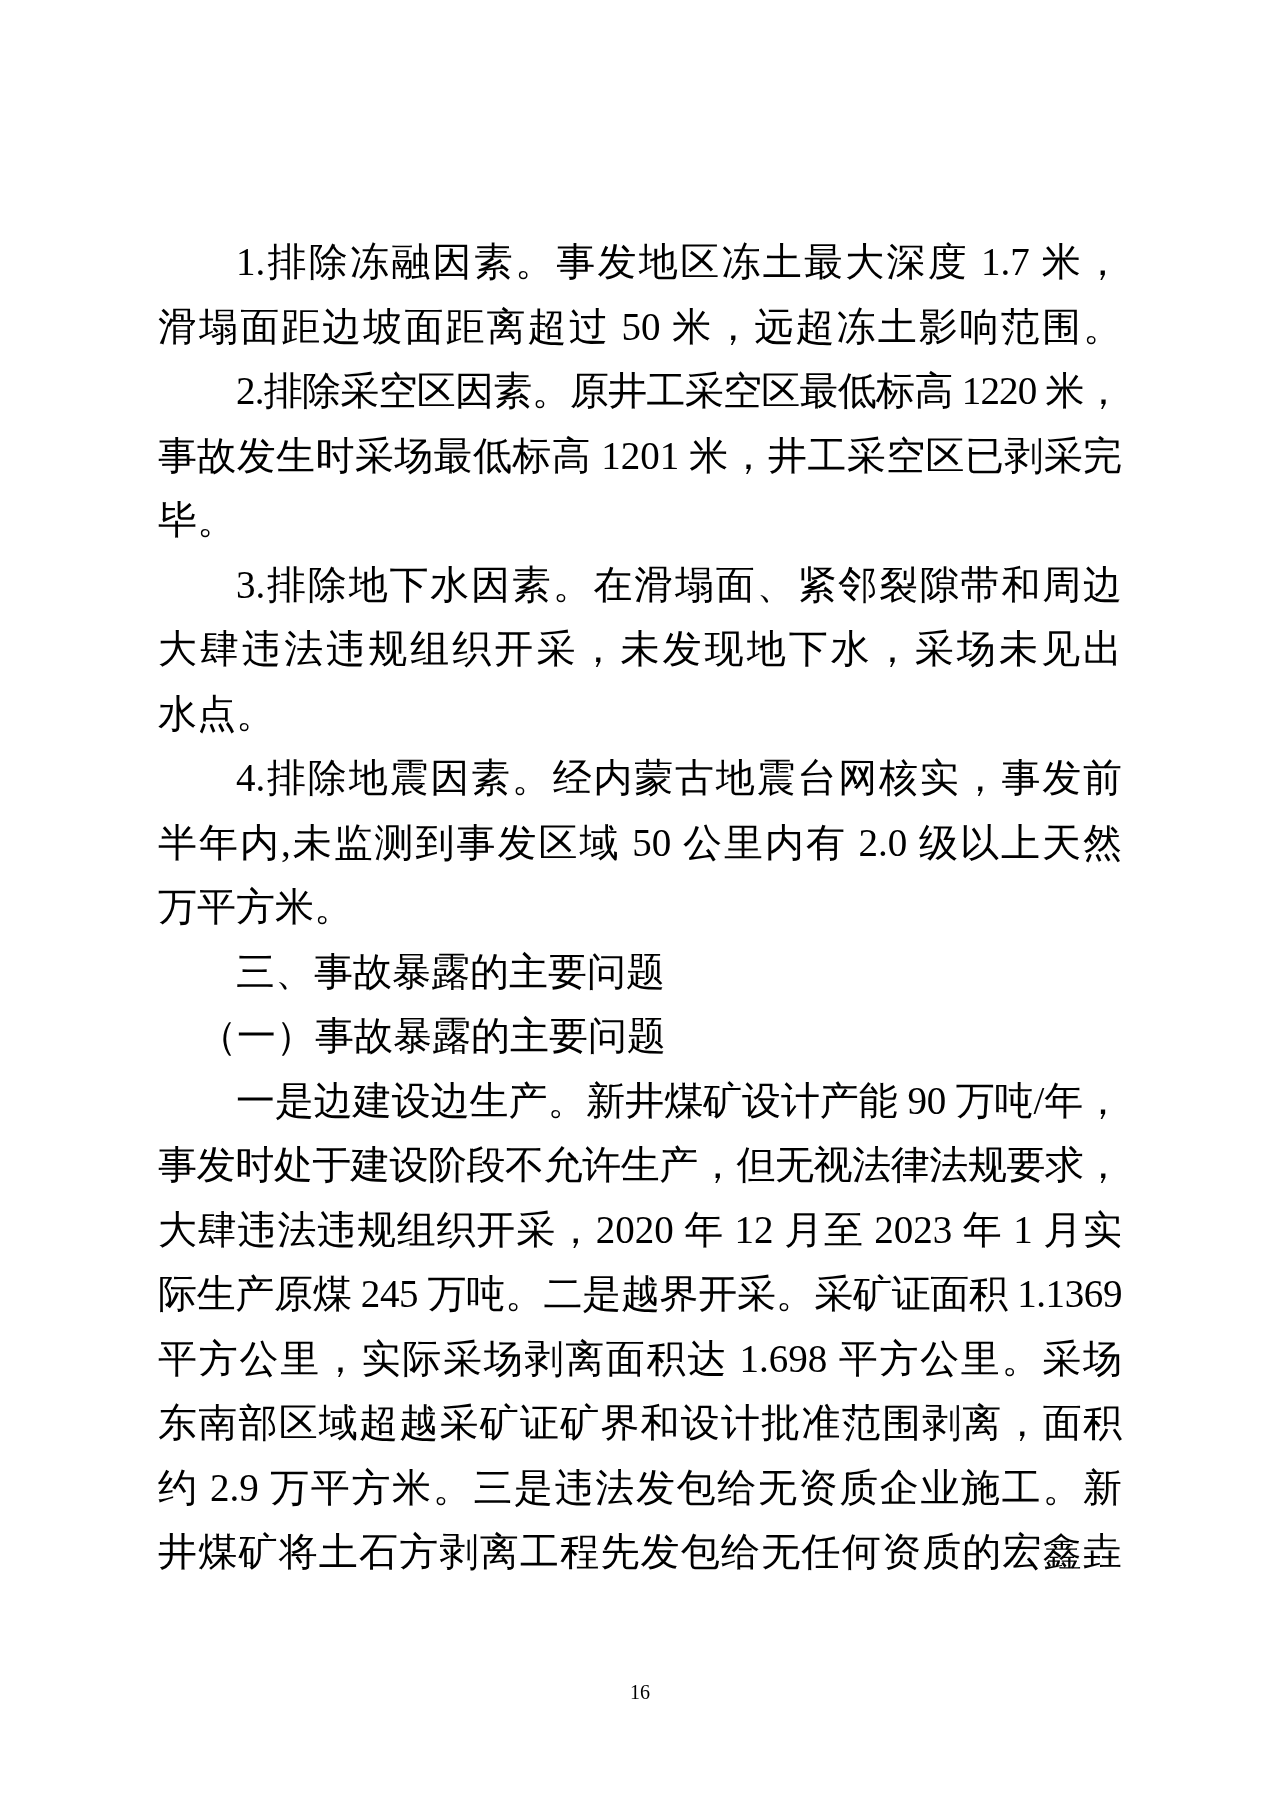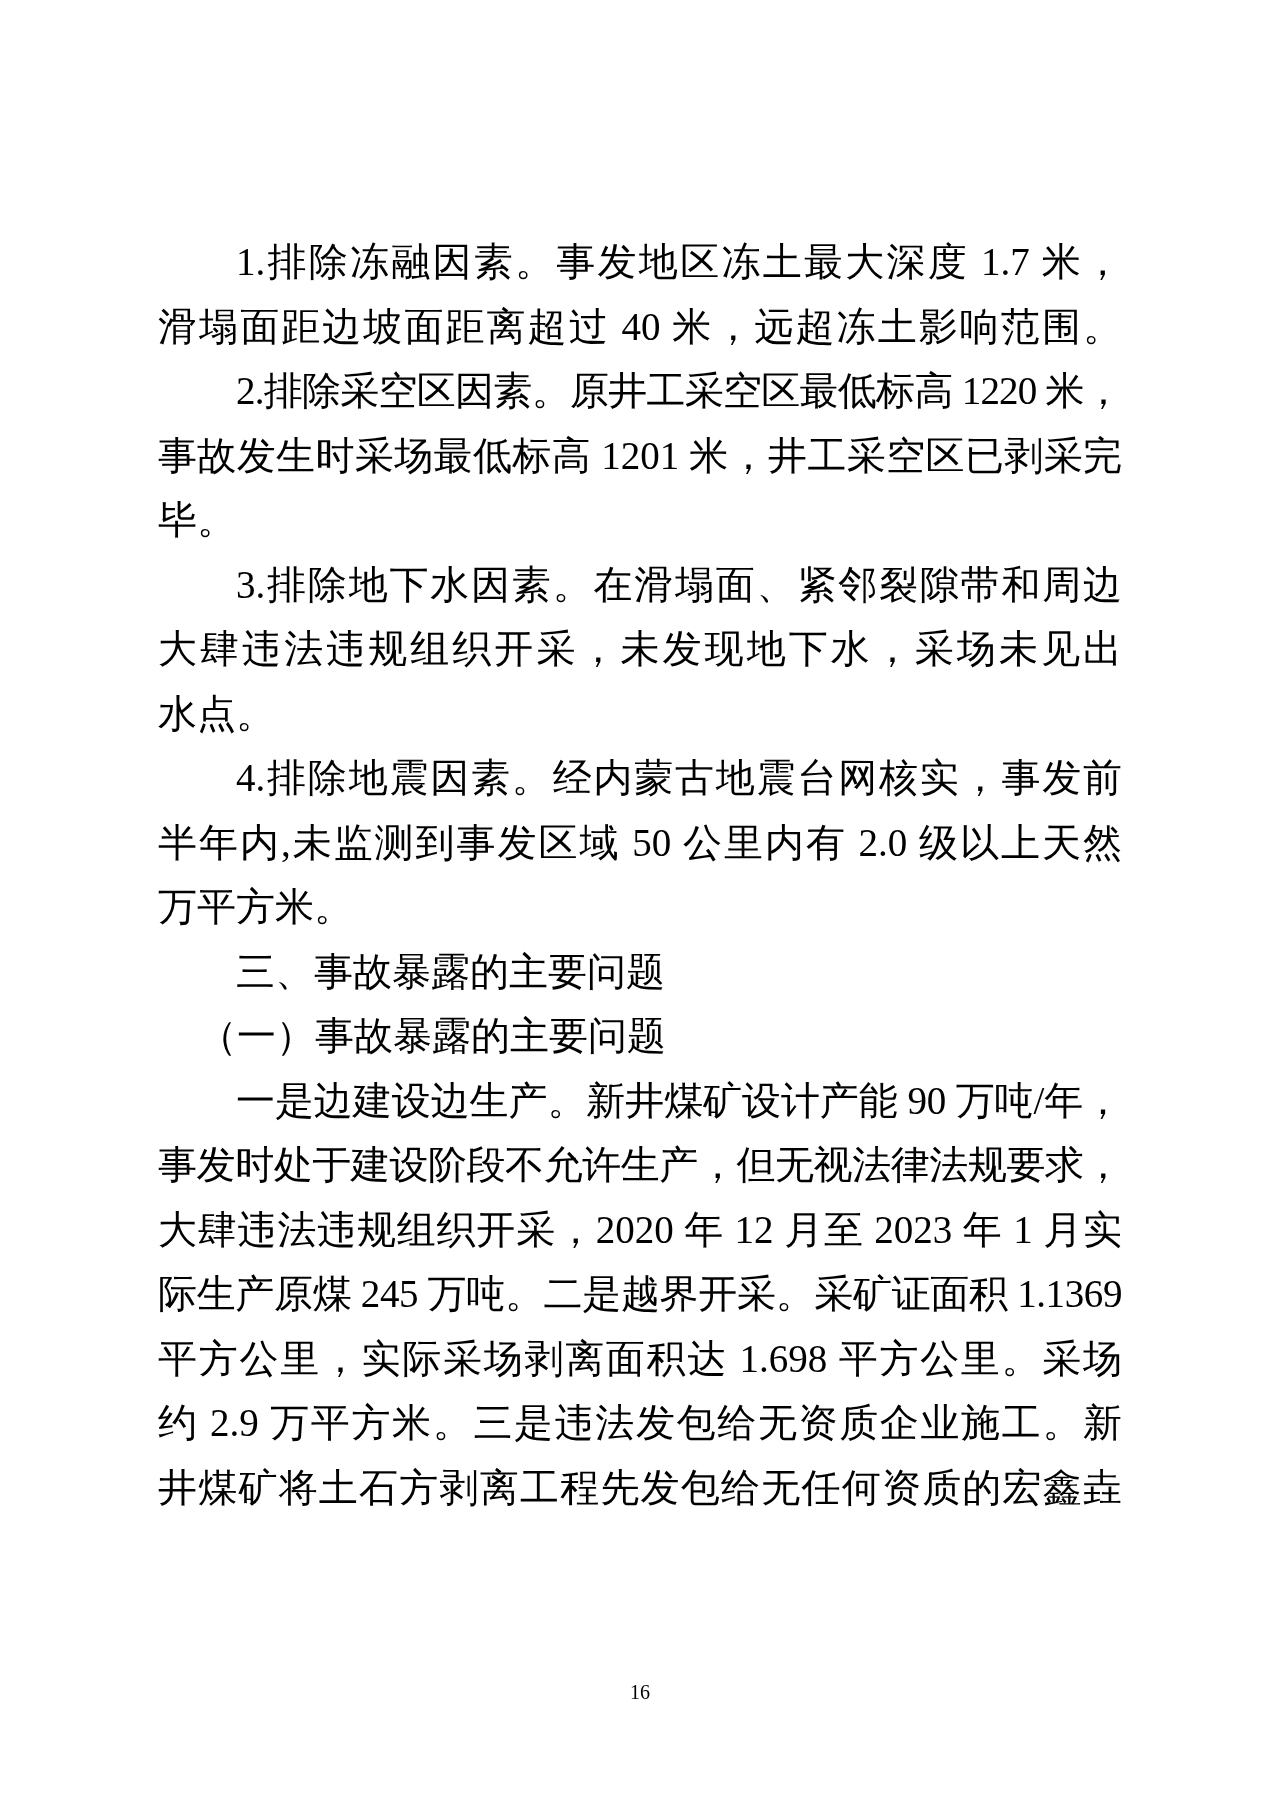--- a/index.html
+++ b/index.html
@@ -61,36 +61,37 @@
     line-height: 32px;
     color: #000000;
   }
 </style>
 </head>
 <body>
 
 <div class="page">
   <div class="content" id="content">
       <div class="line body just indent-2"><span>1.排除冻融因素。事发地区冻土最大深度 1.7 米，</span></div>
-      <div class="line body just"><span>滑塌面距边坡面距离超过 40 米，远超冻土影响范围。</span></div>
+      <div class="line body just"><span>滑塌面距边坡面距离超过 50 米，远超冻土影响范围。</span></div>
       <div class="line body just indent-2" style="letter-spacing: -0.8px;"><span>2.排除采空区因素。原井工采空区最低标高 1220 米，</span></div>
       <div class="line body just"><span>事故发生时采场最低标高 1201 米，井工采空区已剥采完</span></div>
       <div class="line body"><span>毕。</span></div>
       <div class="line body just indent-2"><span>3.排除地下水因素。在滑塌面、紧邻裂隙带和周边</span></div>
       <div class="line body just"><span>大肆违法违规组织开采，未发现地下水，采场未见出</span></div>
       <div class="line body"><span>水点。</span></div>
       <div class="line body just indent-2"><span>4.排除地震因素。经内蒙古地震台网核实，事发前</span></div>
       <div class="line body just"><span>半年内,未监测到事发区域 50 公里内有 2.0 级以上天然</span></div>
       <div class="line body"><span>万平方米。</span></div>
       <div class="line heading indent-2"><span class="strong">三、事故暴露的主要问题</span></div>
       <div class="line subheading indent-1"><span class="strong">（一）事故暴露的主要问题</span></div>
       <div class="line body just indent-2" style="letter-spacing: -0.2px;"><span class="strong">一是</span><span>边建设边生产。新井煤矿设计产能 90 万吨/年，</span></div>
       <div class="line body just" style="letter-spacing: -0.6px;"><span>事发时处于建设阶段不允许生产，但无视法律法规要求，</span></div>
       <div class="line body just"><span>大肆违法违规组织开采，2020 年 12 月至 2023 年 1 月实</span></div>
       <div class="line body just" style="letter-spacing: -0.4px;"><span>际生产原煤 245 万吨。</span><span class="strong">二是</span><span>越界开采。采矿证面积 1.1369</span></div>
       <div class="line body just"><span>平方公里，实际采场剥离面积达 1.698 平方公里。采场</span></div>
+      <div class="line body just"><span>东南部区域超越采矿证矿界和设计批准范围剥离，面积</span></div>
       <div class="line body just"><span>约 2.9 万平方米。</span><span class="strong">三是</span><span>违法发包给无资质企业施工。新</span></div>
       <div class="line body just"><span>井煤矿将土石方剥离工程先发包给无任何资质的宏鑫垚</span></div>
     </div>
   <div class="footer">
     <span>16</span>
   </div>
 </div>
 
 </body></html>

